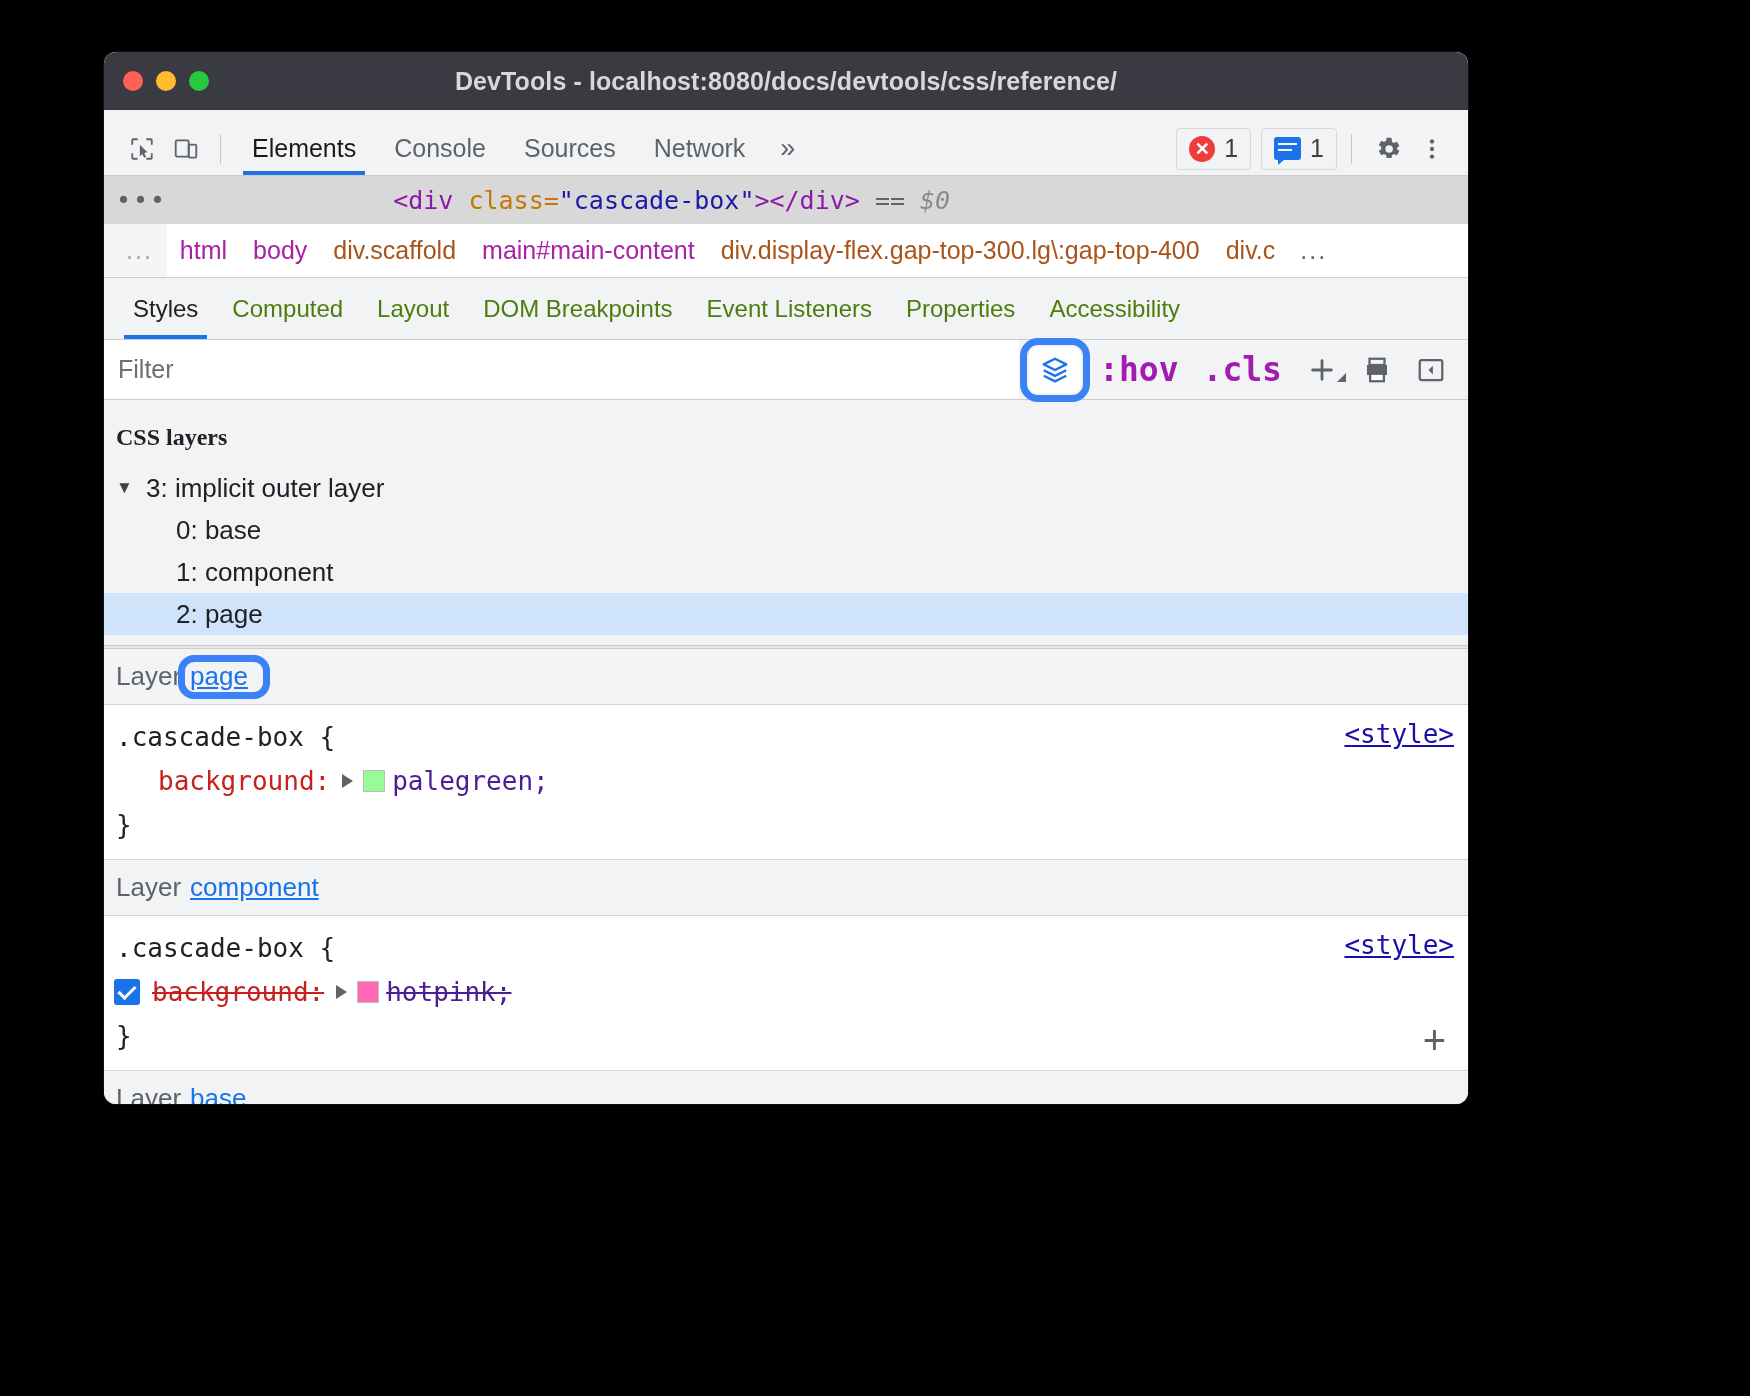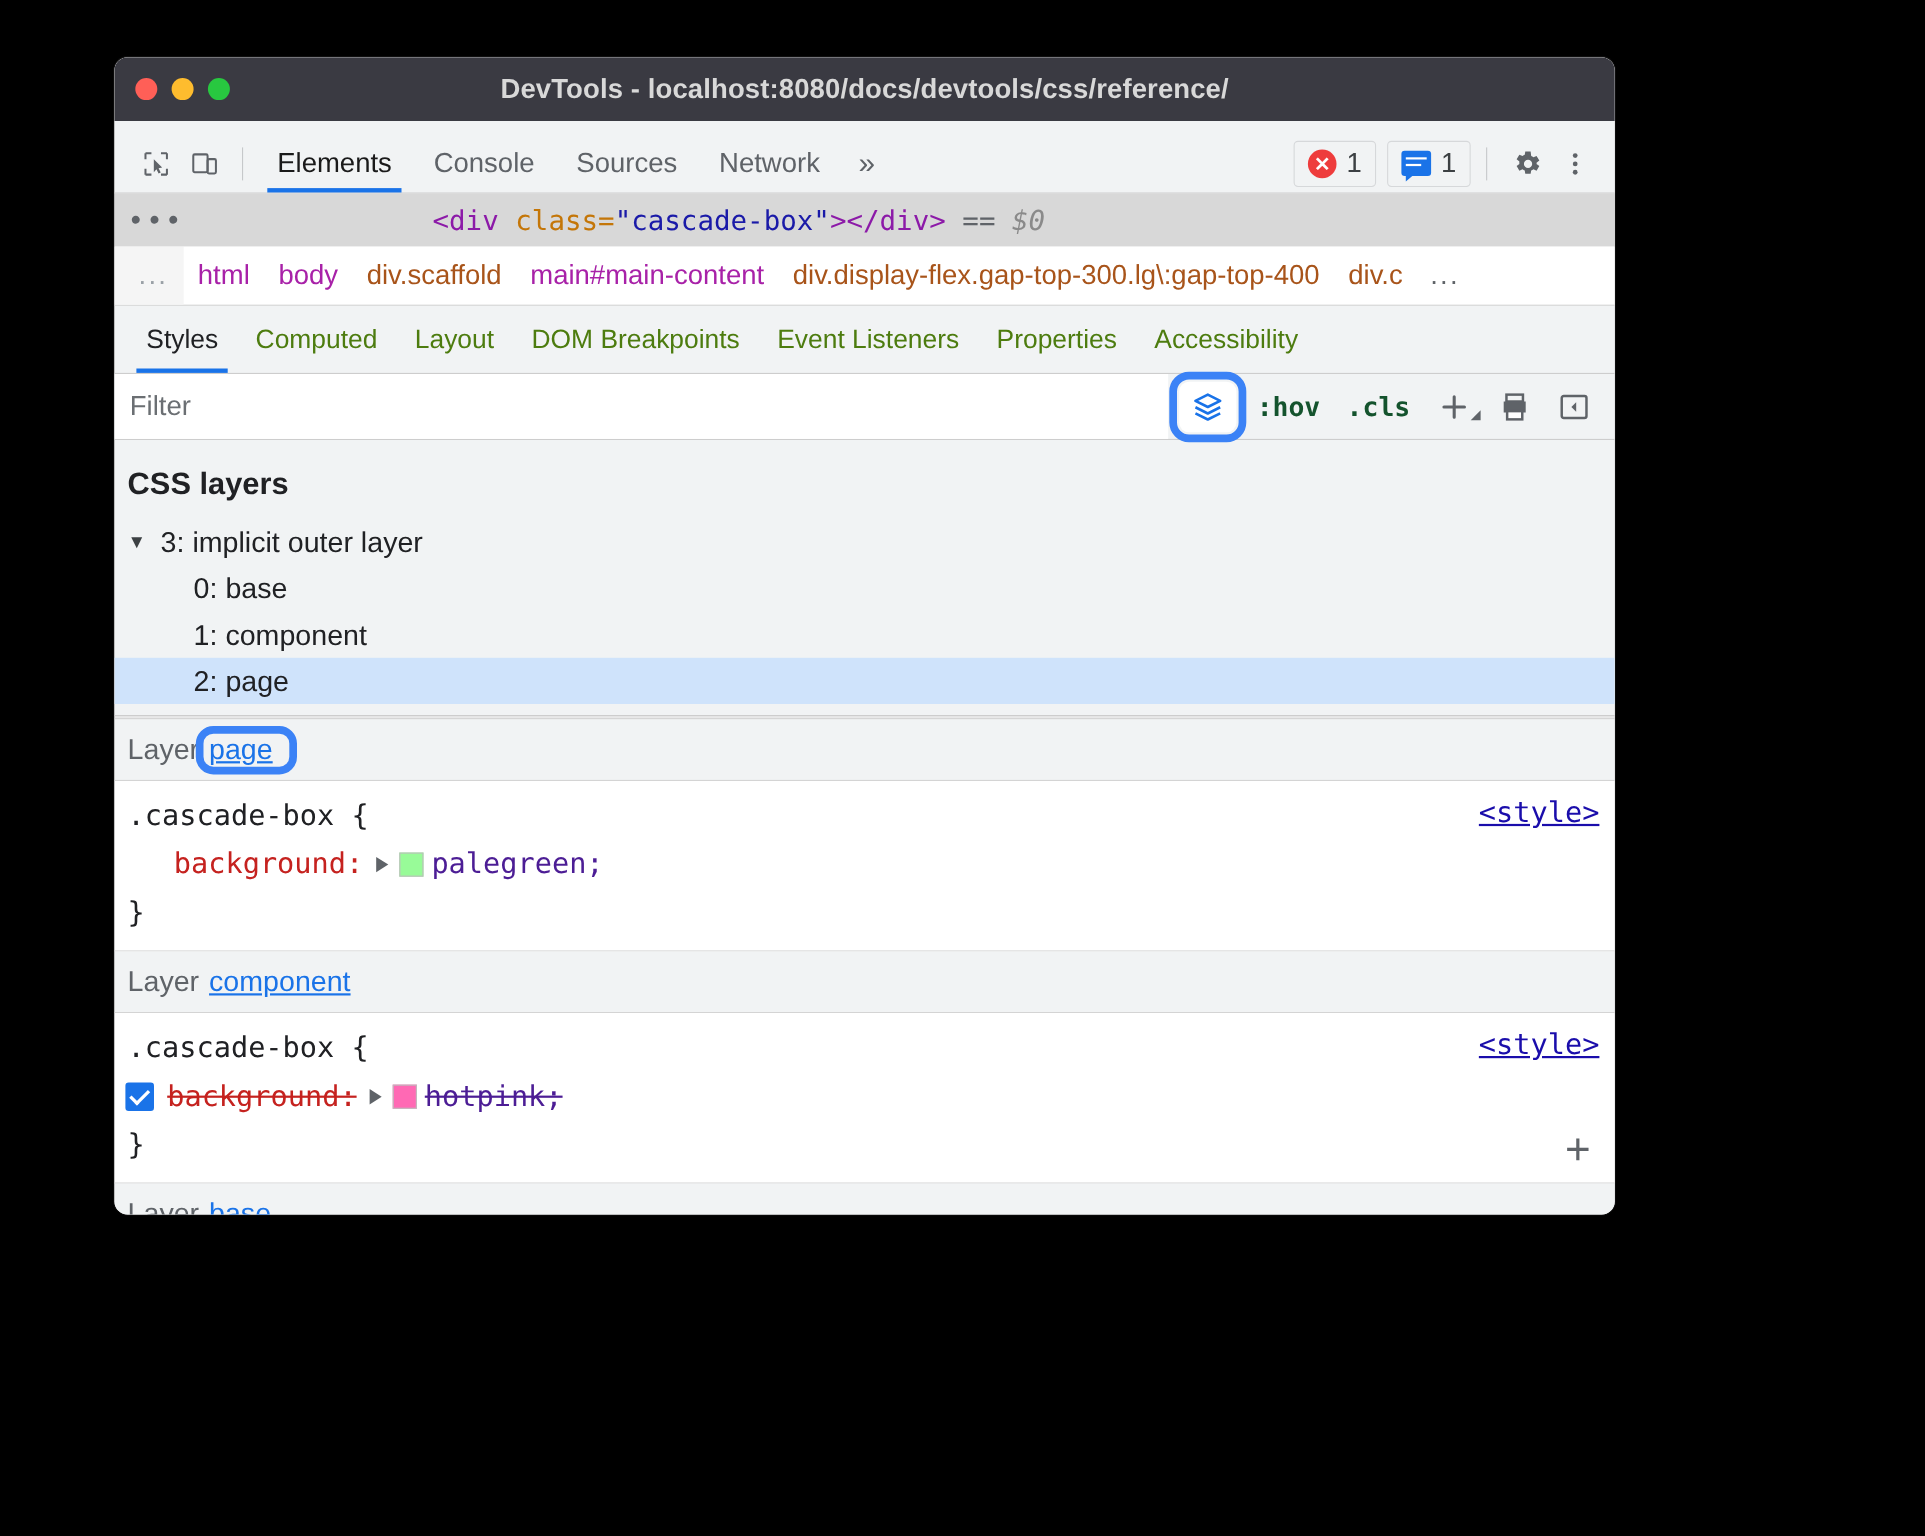--- a/index.html
+++ b/index.html
@@ -204,23 +204,23 @@
     font-size: 25px;
     color: #5f6368;
     padding-left: 14px;
     font-family: "Liberation Sans", sans-serif;
   }
   .filter-input::placeholder { color: #6b6f73; }
   .fb-btn {
     display: flex; align-items: center; justify-content: center;
     height: 44px;
     padding: 0 12px;
-    color: #14532d;
+    color: #a21caf;
     font-family: "DejaVu Sans Mono", monospace;
-    font-size: 24px;
+    font-size: 33px;
     font-weight: bold;
     position: relative;
   }
   .layers-btn-wrap { position: relative; margin: 0 6px 0 10px; }
   .layers-btn {
     width: 52px; height: 46px;
     display: flex; align-items: center; justify-content: center;
     background: #ffffff; border-radius: 9px;
   }
   .ring-annot {
@@ -234,22 +234,23 @@
   .plus-caret {
     position: absolute; right: 4px; bottom: 10px;
     width: 0; height: 0;
     border-left: 9px solid transparent;
     border-bottom: 9px solid #5f6368;
   }
 
   
   .layers-panel { background: #f1f3f4; padding: 14px 0 10px 0; }
   .layers-title {
-    font-size: 28px; font-weight: bold; color: #202124;
+    font-size: 24px; font-weight: bold; color: #202124;
     padding: 10px 0 16px 12px;
+    font-family: Liberation Serif, serif;
   }
   .tree-row {
     display: flex; align-items: center;
     font-size: 26px; color: #202124;
     height: 42px;
   }
   .tree-row.lvl0 { padding-left: 12px; }
   .tree-row.lvl1 { padding-left: 72px; }
   .tree-row.selected { background: #cfe3fb; }
   .tri {

